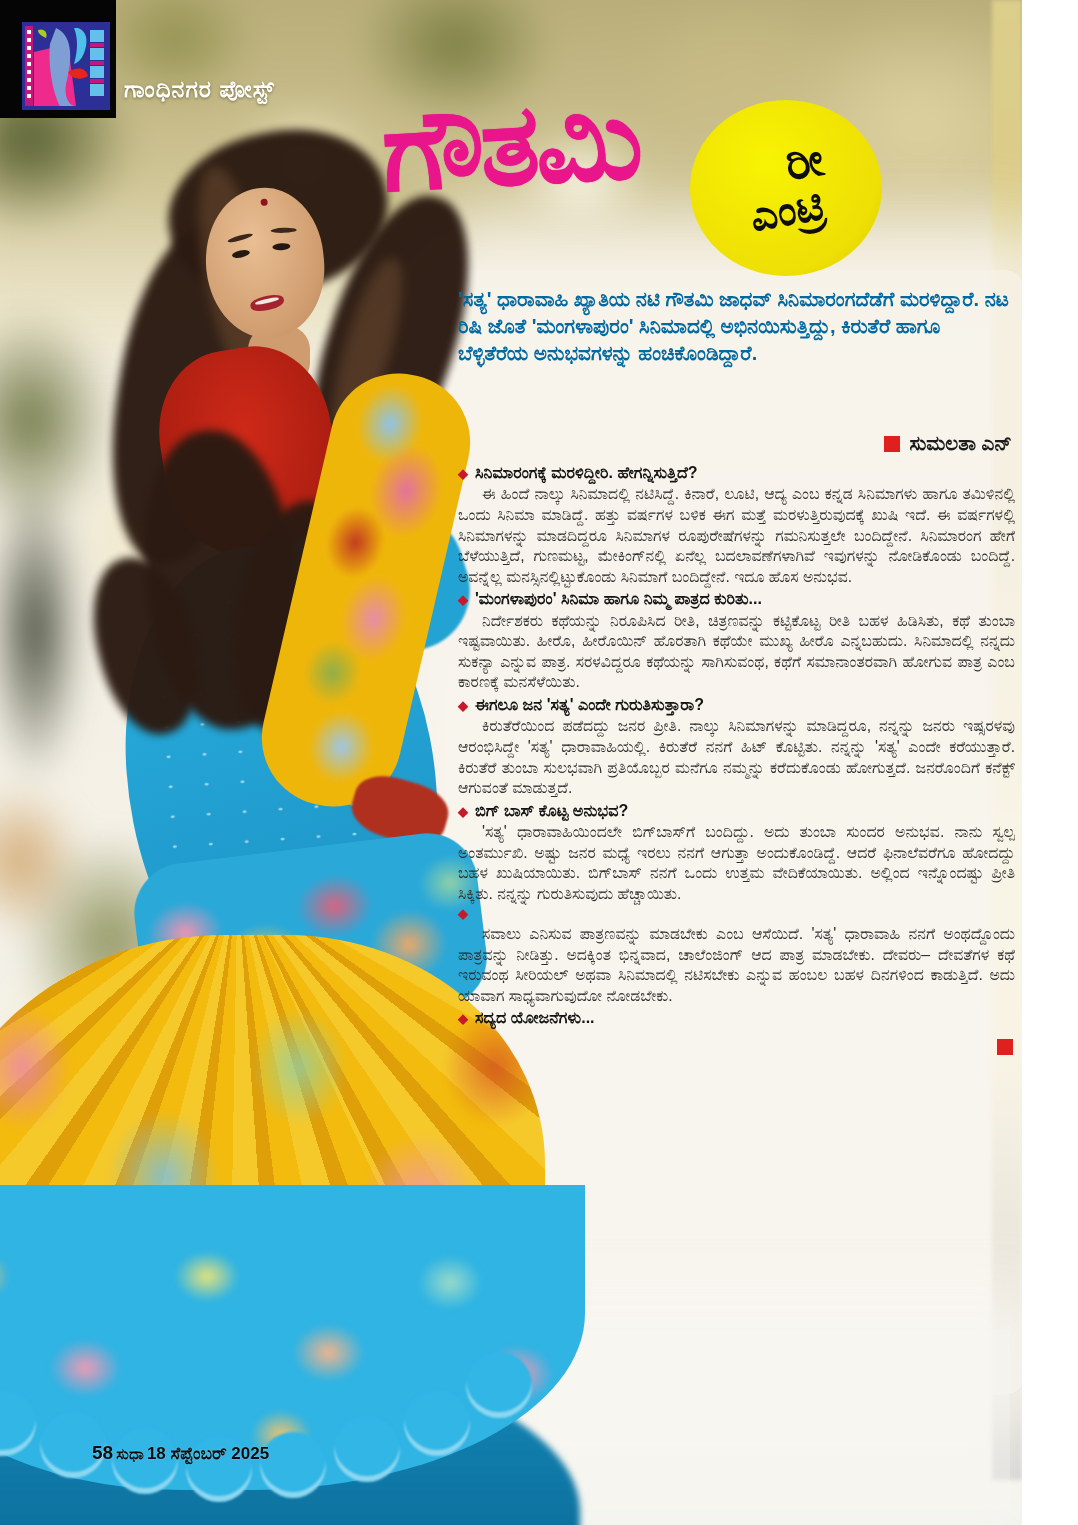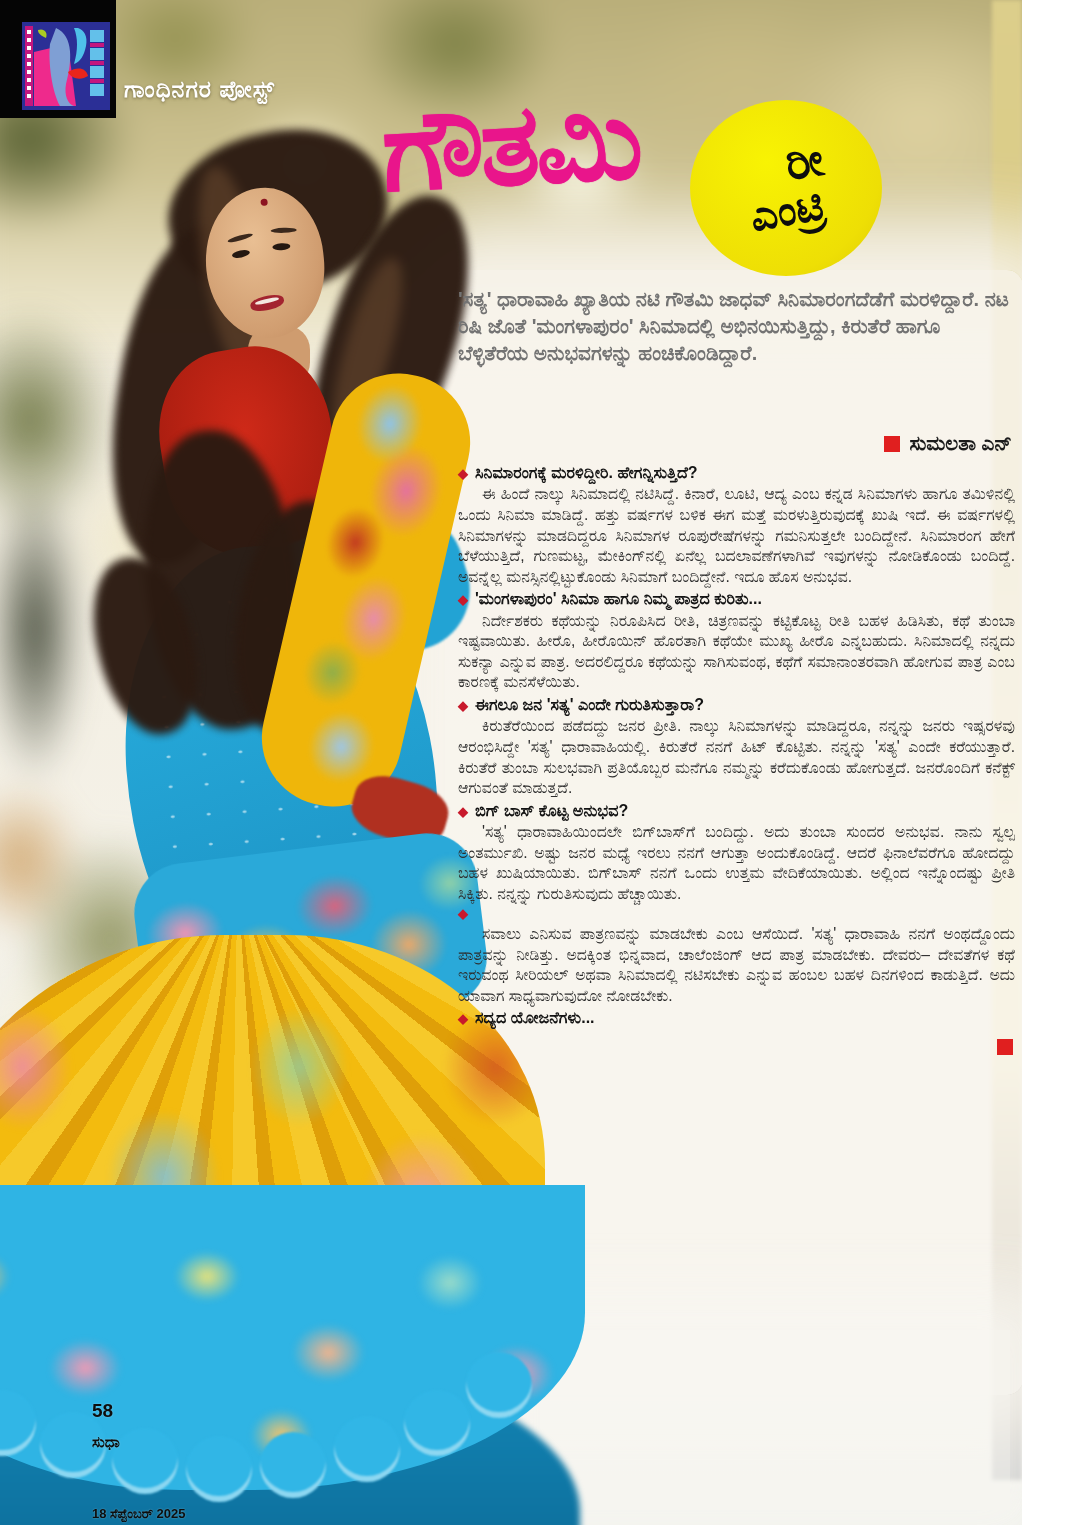--- a/index.html
+++ b/index.html
@@ -133,36 +133,36 @@
     text-shadow:0 0 1px var(--title_pink,#e9158b);}
   .badge{position:absolute;left:690px;top:100px;width:192px;height:176px;border-radius:50%;
     background:radial-gradient(at 40% 35%,#f8f303,#eedf05 70%,#ddc904);
     display:flex;align-items:center;justify-content:center;}
   .badge-inner{transform:rotate(-10deg);text-align:center;color:#0e0e0e;font-weight:700;}
   .badge-l1{font-size:46px;line-height:1.0;margin-left:46px;}
   .badge-l2{font-size:42px;line-height:1.1;margin-left:-4px;}
 
   
   .intro{position:absolute;left:458px;top:286px;width:554px;font-size:20px;font-weight:700;
-    line-height:1.34;color:#737373;}
+    line-height:1.34;color:#0369a1;}
   .byline{position:absolute;left:458px;top:432px;width:554px;display:flex;justify-content:flex-end;
     align-items:center;gap:9px;}
   .byline-name{font-size:20px;font-weight:700;color:#1c1c1c;}
   .sq{width:16px;height:16px;background:var(--marker_red,#e01f1f);}
   .qa-col{position:absolute;left:458px;top:461px;width:557px;}
   .q{display:flex;gap:7px;align-items:baseline;font-weight:700;font-size:16px;line-height:1.28;
     color:#141414;margin:2px 0 1px 0;}
   .diamond{color:var(--bullet_red,#c8192b);font-size:13px;flex:0 0 auto;}
   .a{margin:0;font-size:15.7px;line-height:1.31;color:#2d2d2d;text-align:justify;text-indent:24px;}
   .endmark{margin:10px 2px 0 auto;}
 
   
-  .footer{position:absolute;left:92px;top:1400px;display:flex;align-items:baseline;gap:11px;
-    color:#0d0d0d;font-weight:700;text-shadow:0 0 2px rgba(255,255,255,.35);flex-direction:column;}
-  .pgno{font-size:19px;}  .mag{font-size:15px;}  .date{font-size:13px;margin-top:44px;}
+  .footer{position:absolute;left:92px;top:1400px;display:flex;align-items:baseline;gap:3px;
+    color:#0d0d0d;font-weight:700;text-shadow:0 0 2px rgba(255,255,255,.35);}
+  .pgno{font-size:19px;}  .mag{font-size:15px;}  .date{font-size:17px;margin-top:44px;}
 
   .white-margin{position:absolute;right:0;top:0;width:56px;height:1525px;background:#ffffff;}
 </style>
 </head>
 <body>
 
 <div id="page">
 
   <div class="photo">
     <div class="bokeh-top"></div>
@@ -268,21 +268,21 @@
       <span>ಸಿನಿಮಾರಂಗಕ್ಕೆ ಮರಳಿದ್ದೀರಿ. ಹೇಗನ್ನಿಸುತ್ತಿದೆ?</span>
     </div>
     <p class="a">ಈ ಹಿಂದೆ ನಾಲ್ಕು ಸಿನಿಮಾದಲ್ಲಿ ನಟಿಸಿದ್ದೆ. ಕಿನಾರೆ, ಲೂಟಿ, ಆದ್ಯ ಎಂಬ ಕನ್ನಡ ಸಿನಿಮಾಗಳು ಹಾಗೂ ತಮಿಳಿನಲ್ಲಿ ಒಂದು ಸಿನಿಮಾ ಮಾಡಿದ್ದೆ. ಹತ್ತು ವರ್ಷಗಳ ಬಳಿಕ ಈಗ ಮತ್ತೆ ಮರಳುತ್ತಿರುವುದಕ್ಕೆ ಖುಷಿ ಇದೆ. ಈ ವರ್ಷಗಳಲ್ಲಿ ಸಿನಿಮಾಗಳನ್ನು ಮಾಡದಿದ್ದರೂ ಸಿನಿಮಾಗಳ ರೂಪುರೇಷೆಗಳನ್ನು ಗಮನಿಸುತ್ತಲೇ ಬಂದಿದ್ದೇನೆ. ಸಿನಿಮಾರಂಗ ಹೇಗೆ ಬೆಳೆಯುತ್ತಿದೆ, ಗುಣಮಟ್ಟ, ಮೇಕಿಂಗ್‌ನಲ್ಲಿ ಏನೆಲ್ಲ ಬದಲಾವಣೆಗಳಾಗಿವೆ ಇವುಗಳನ್ನು ನೋಡಿಕೊಂಡು ಬಂದಿದ್ದೆ. ಅವನ್ನೆಲ್ಲ ಮನಸ್ಸಿನಲ್ಲಿಟ್ಟುಕೊಂಡು ಸಿನಿಮಾಗೆ ಬಂದಿದ್ದೇನೆ. ಇದೂ ಹೊಸ ಅನುಭವ.</p>
   </div>
 
   <div class="qa-item">
     <div class="q">
       <span class="diamond">◆</span>
       <span>'ಮಂಗಳಾಪುರಂ' ಸಿನಿಮಾ ಹಾಗೂ ನಿಮ್ಮ ಪಾತ್ರದ ಕುರಿತು...</span>
     </div>
-    <p class="a">ನಿರ್ದೇಶಕರು ಕಥೆಯನ್ನು ನಿರೂಪಿಸಿದ ರೀತಿ, ಚಿತ್ರಣವನ್ನು ಕಟ್ಟಿಕೊಟ್ಟ ರೀತಿ ಬಹಳ ಹಿಡಿಸಿತು, ಕಥೆ ತುಂಬಾ ಇಷ್ಟವಾಯಿತು. ಹೀರೊ, ಹೀರೊಯಿನ್ ಹೊರತಾಗಿ ಕಥೆಯೇ ಮುಖ್ಯ ಹೀರೊ ಎನ್ನಬಹುದು. ಸಿನಿಮಾದಲ್ಲಿ ನನ್ನದು ಸುಕನ್ಯಾ ಎನ್ನುವ ಪಾತ್ರ. ಅದರಲಿದ್ದರೂ ಕಥೆಯನ್ನು ಸಾಗಿಸುವಂಥ, ಕಥೆಗೆ ಸಮಾನಾಂತರವಾಗಿ ಹೋಗುವ ಪಾತ್ರ ಎಂಬ ಕಾರಣಕ್ಕೆ ಮನಸೆಳೆಯಿತು.</p>
+    <p class="a">ನಿರ್ದೇಶಕರು ಕಥೆಯನ್ನು ನಿರೂಪಿಸಿದ ರೀತಿ, ಚಿತ್ರಣವನ್ನು ಕಟ್ಟಿಕೊಟ್ಟ ರೀತಿ ಬಹಳ ಹಿಡಿಸಿತು, ಕಥೆ ತುಂಬಾ ಇಷ್ಟವಾಯಿತು. ಹೀರೊ, ಹೀರೊಯಿನ್ ಹೊರತಾಗಿ ಕಥೆಯೇ ಮುಖ್ಯ ಹೀರೊ ಎನ್ನಬಹುದು. ಸಿನಿಮಾದಲ್ಲಿ ನನ್ನದು ಸುಕನ್ಯಾ ಎನ್ನುವ ಪಾತ್ರ. ಸರಳವಿದ್ದರೂ ಕಥೆಯನ್ನು ಸಾಗಿಸುವಂಥ, ಕಥೆಗೆ ಸಮಾನಾಂತರವಾಗಿ ಹೋಗುವ ಪಾತ್ರ ಎಂಬ ಕಾರಣಕ್ಕೆ ಮನಸೆಳೆಯಿತು.</p>
   </div>
 
   <div class="qa-item">
     <div class="q">
       <span class="diamond">◆</span>
       <span>ಈಗಲೂ ಜನ 'ಸತ್ಯ' ಎಂದೇ ಗುರುತಿಸುತ್ತಾರಾ?</span>
     </div>
     <p class="a">ಕಿರುತೆರೆಯಿಂದ ಪಡೆದದ್ದು ಜನರ ಪ್ರೀತಿ. ನಾಲ್ಕು ಸಿನಿಮಾಗಳನ್ನು ಮಾಡಿದ್ದರೂ, ನನ್ನನ್ನು ಜನರು ಇಷ್ಸರಳವು ಆರಂಭಿಸಿದ್ದೇ 'ಸತ್ಯ' ಧಾರಾವಾಹಿಯಲ್ಲಿ. ಕಿರುತೆರೆ ನನಗೆ ಹಿಟ್ ಕೊಟ್ಟಿತು. ನನ್ನನ್ನು 'ಸತ್ಯ' ಎಂದೇ ಕರೆಯುತ್ತಾರೆ. ಕಿರುತೆರೆ ತುಂಬಾ ಸುಲಭವಾಗಿ ಪ್ರತಿಯೊಬ್ಬರ ಮನೆಗೂ ನಮ್ಮನ್ನು ಕರೆದುಕೊಂಡು ಹೋಗುತ್ತದೆ. ಜನರೊಂದಿಗೆ ಕನೆಕ್ಟ್ ಆಗುವಂತೆ ಮಾಡುತ್ತದೆ.</p>
   </div>
 

